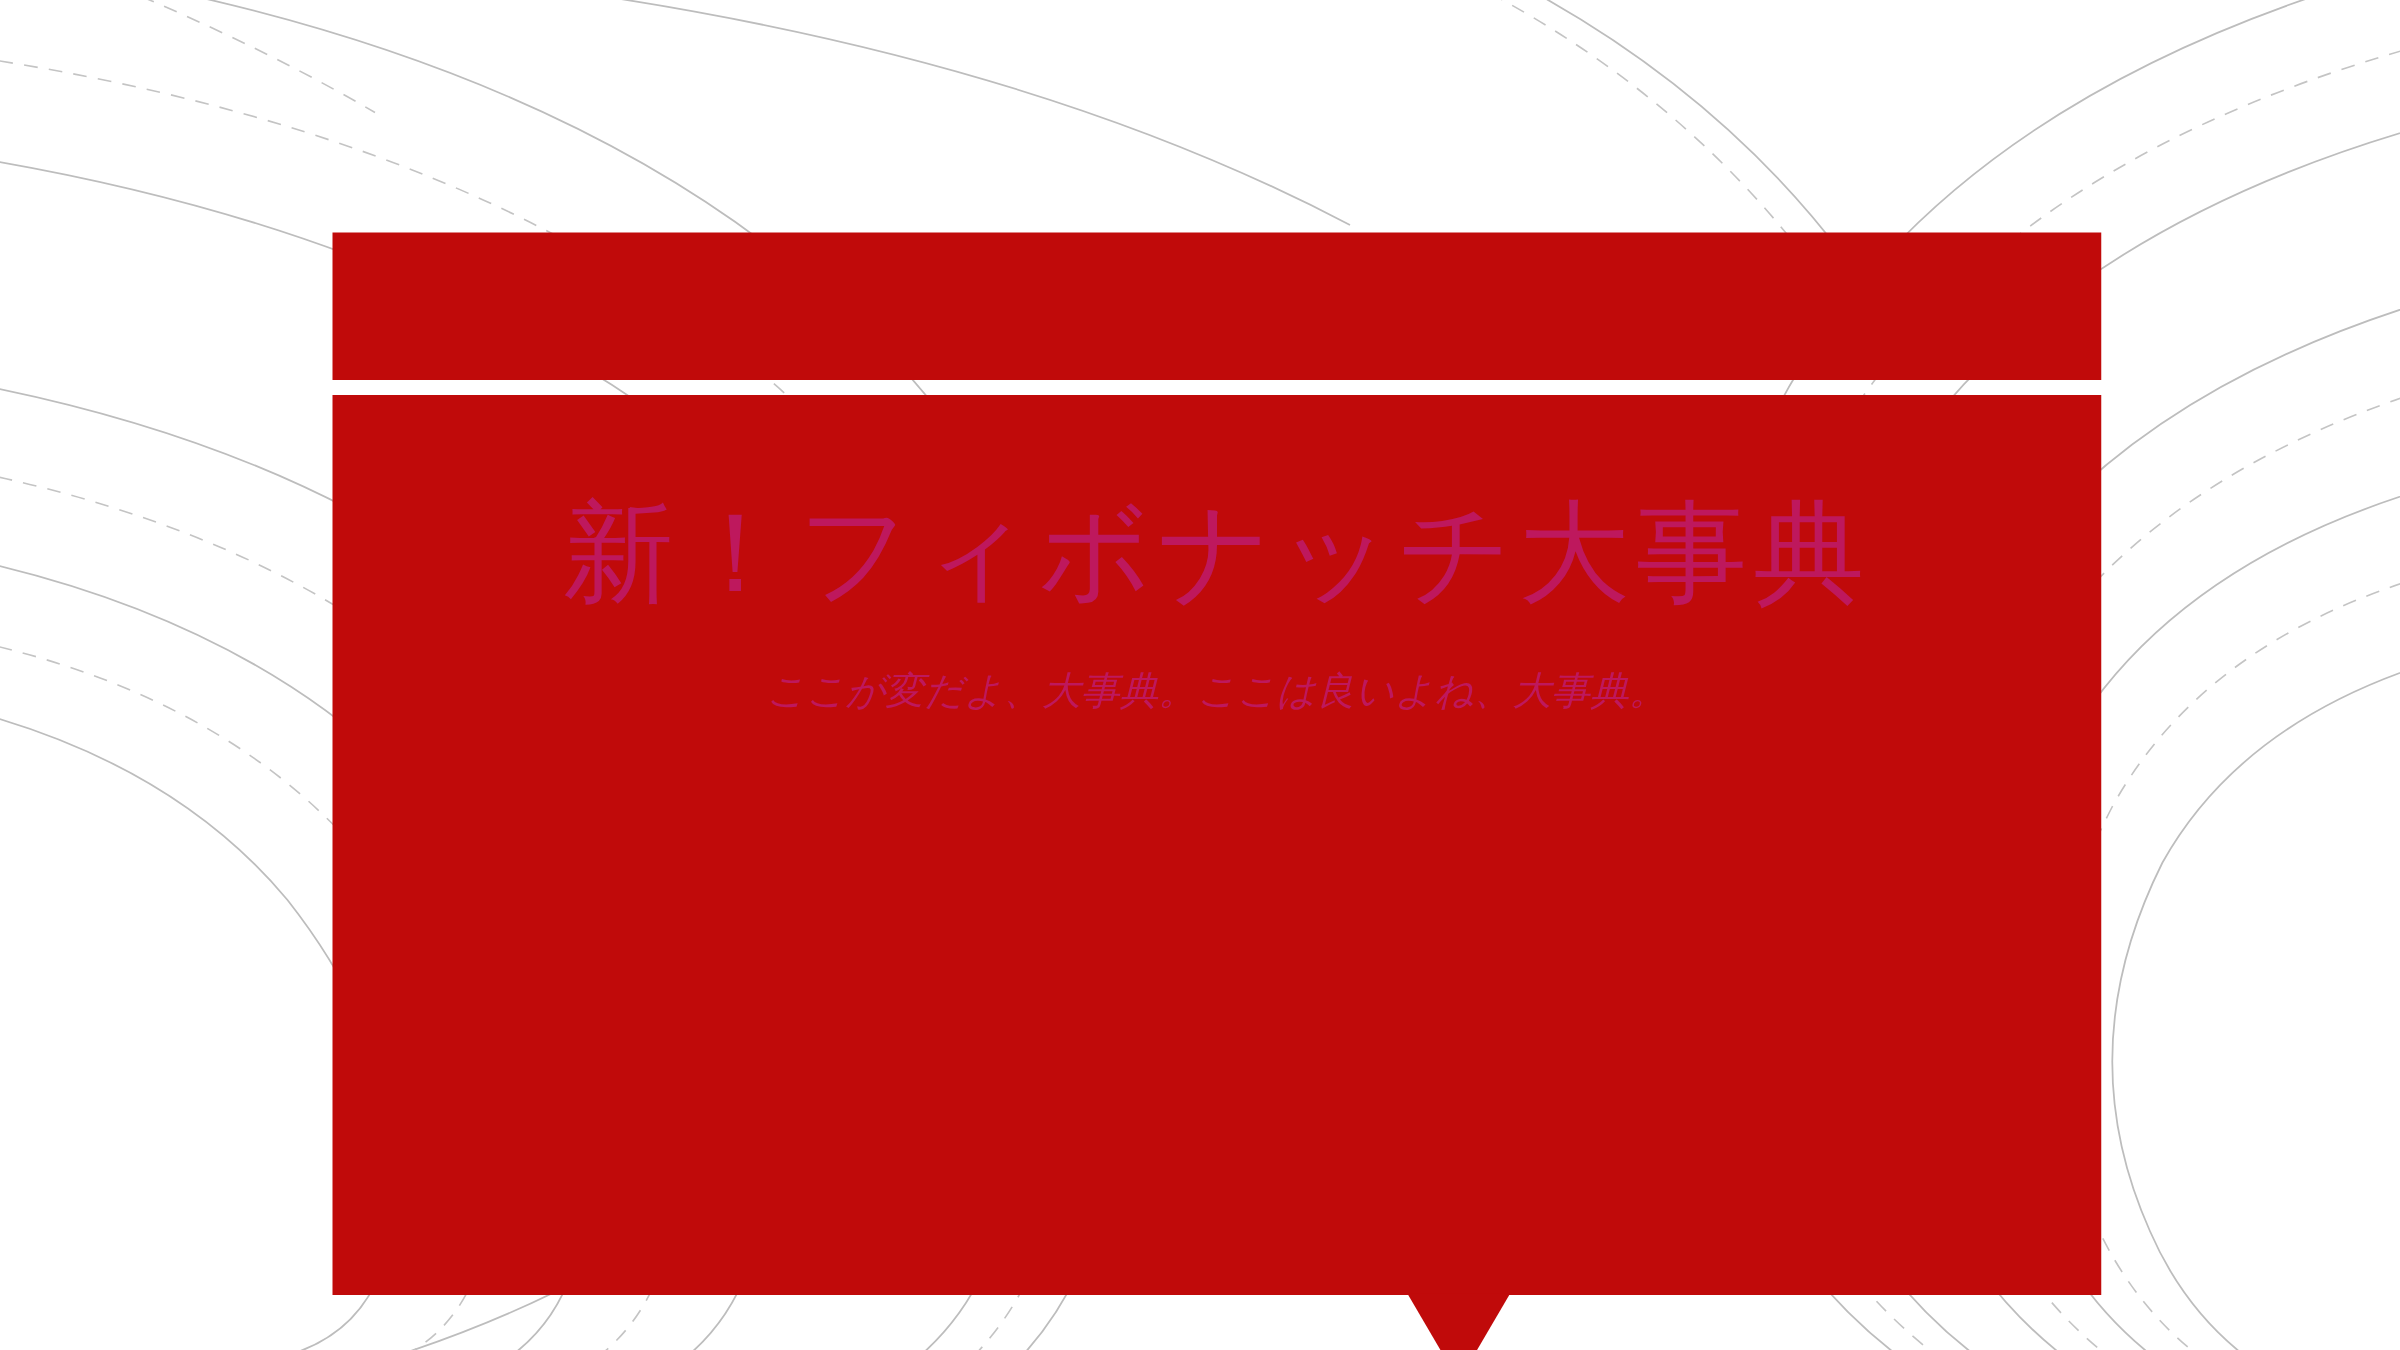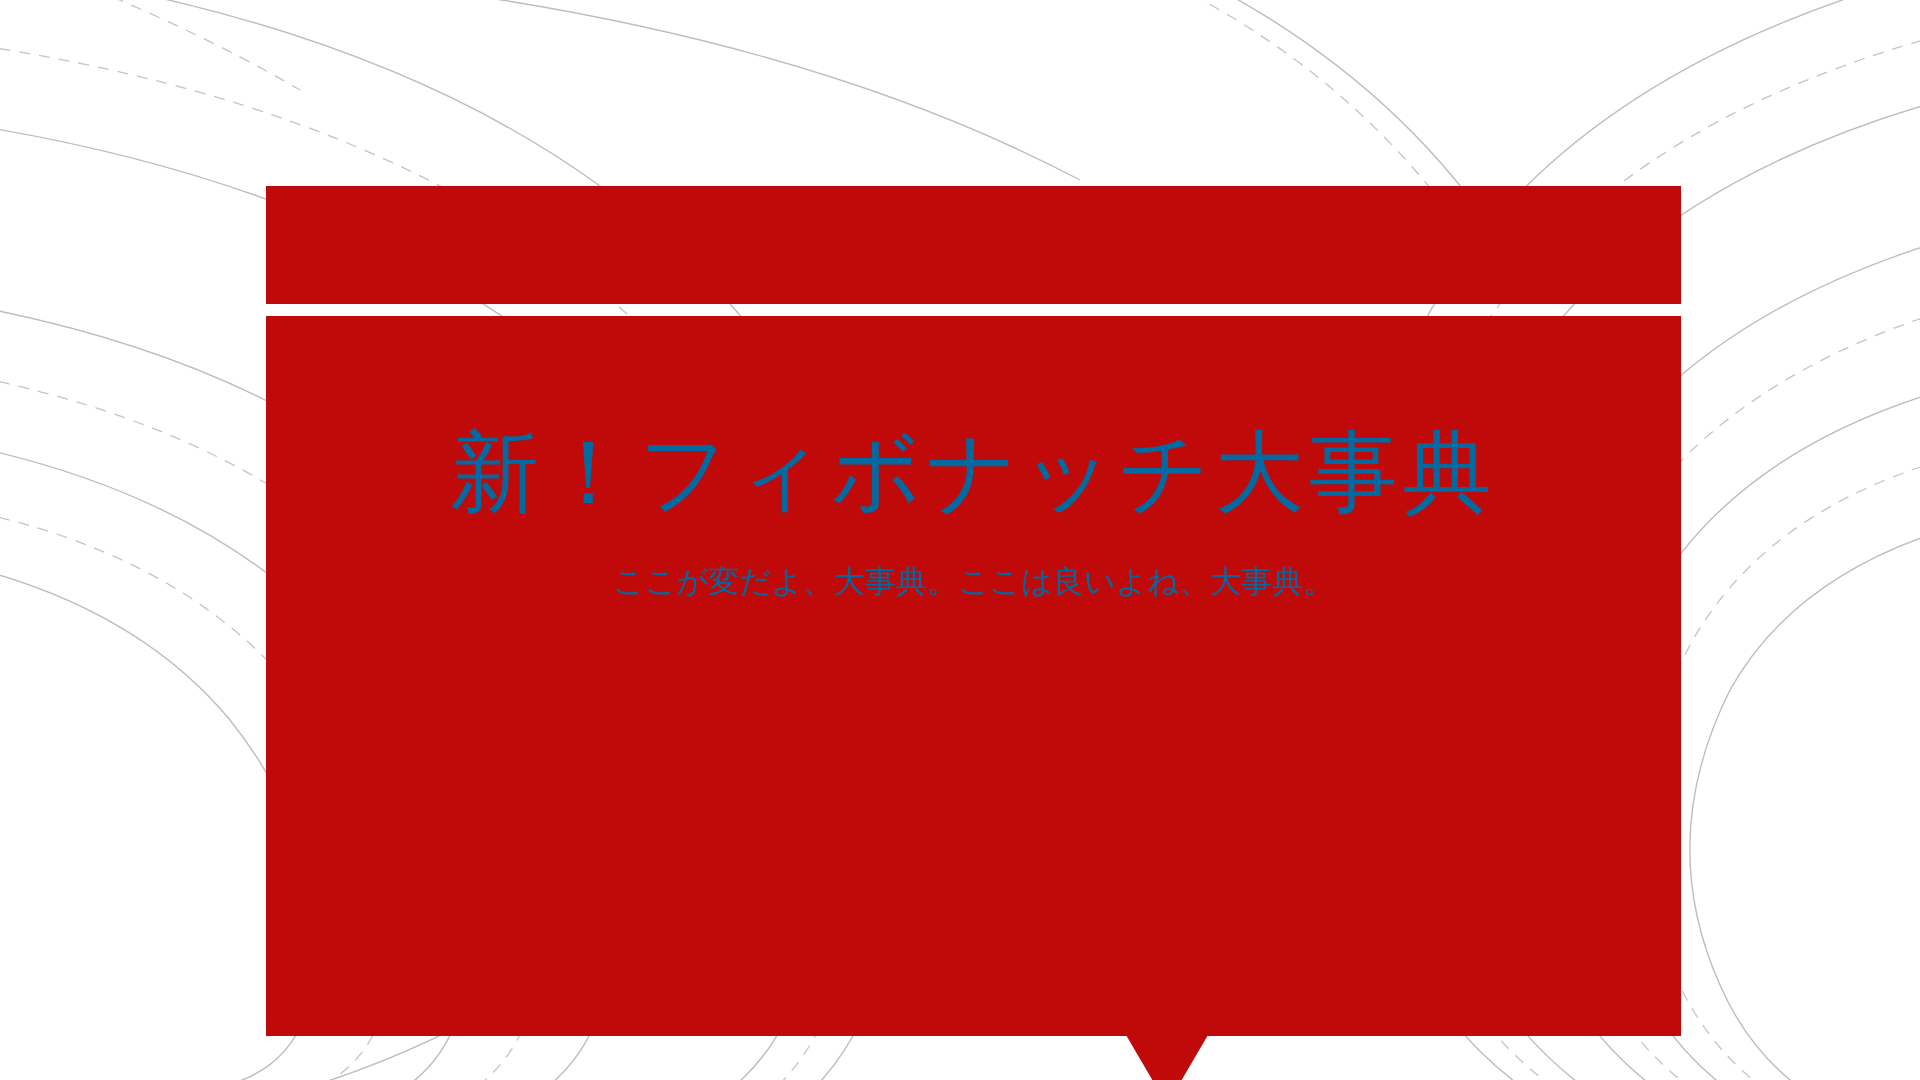--- a/index.html
+++ b/index.html
@@ -59,22 +59,21 @@
     top: 316px;
     width: 1415px;
     height: 720px;
     z-index: 3;
     display: flex;
     flex-direction: column;
     align-items: center;
     justify-content: flex-start;
     padding-top: 78px;
     box-sizing: border-box;
-    color: #0369a1;
-    margin-top: 29px;
+    color: #be185d;
   }
   .title-line-1 {
     font-size: 89px;
     line-height: 1.14;
     letter-spacing: 5px;
     white-space: nowrap;
     font-weight: 400;
   }
   .title-line-2 {
     font-size: 89px;
@@ -83,20 +82,21 @@
     white-space: nowrap;
     font-weight: 400;
   }
   .subtitle {
     margin-top: 36px;
     text-align: center;
     font-size: 31px;
     line-height: 1.45;
     white-space: nowrap;
     font-weight: 400;
+    font-style: italic;
   }
   .subtitle-line { display: block; }
 </style>
 </head>
 <body>
 
 <div id="stage">
 
   <svg id="bg-pattern" viewBox="0 0 1920 1080" preserveAspectRatio="none">
     <g fill="none" stroke="#bdbdbd" stroke-width="1.4">

